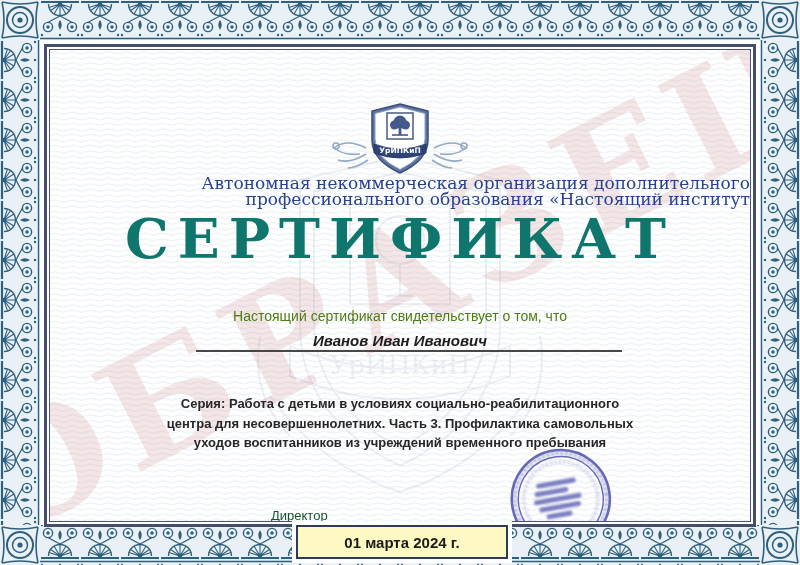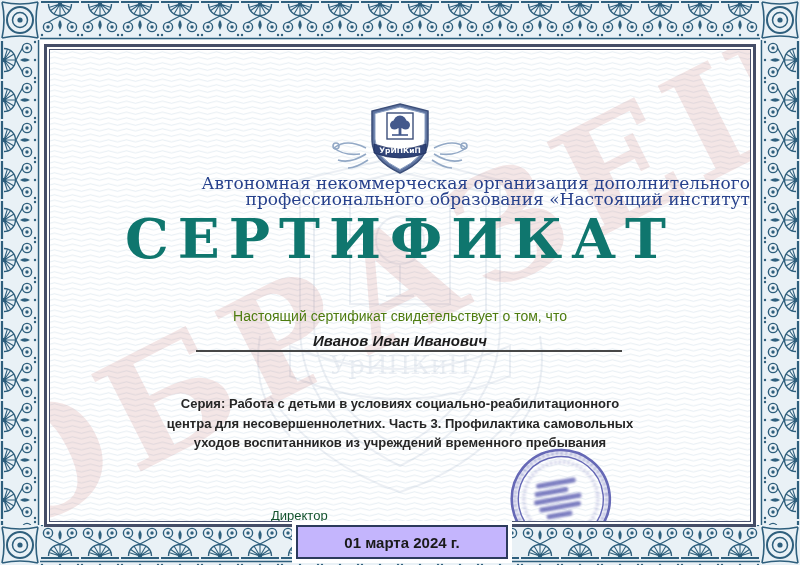--- a/index.html
+++ b/index.html
@@ -25,21 +25,21 @@
        font-size:55px;letter-spacing:9px;color:#0f766e;}
   .statement{position:absolute;top:258px;width:100%;text-align:center;font-size:14px;color:#4d7c0f;}
   .recipient{position:absolute;top:282px;width:100%;text-align:center;font-size:15px;font-weight:bold;color:#1c1c1c;font-style:italic;}
   .name-line{position:absolute;left:146px;top:300px;width:426px;border-top:2px solid #474747;}
   .action{position:absolute;top:315px;width:100%;text-align:center;font-size:14px;color:#3a3a3a;}
   .webinar{position:absolute;top:344px;width:100%;text-align:center;font-size:13px;font-weight:bold;
        line-height:19.5px;color:#262626;}
   .stamp{position:absolute;left:458px;top:396px;z-index:4;opacity:.85;}
   .signer{position:absolute;left:221px;top:458px;font-size:13px;line-height:15.5px;color:#14532d;}
   .date-box{position:absolute;left:296px;top:525px;width:208px;height:30px;z-index:6;
-       background:#c4b5fd;border:2px solid #2c3a5c;box-shadow:0 0 0 4px #fff;
+       background:#fef9c3;border:2px solid #2c3a5c;box-shadow:0 0 0 4px #fff;
        display:flex;align-items:center;justify-content:center;
        font-size:15px;font-weight:bold;color:#1a1a1a;}
 </style>
 </head>
 <body>
 
 <div class="stage">
 
   <svg class="border-svg" width="800" height="565" aria-hidden="true">
     <defs>

